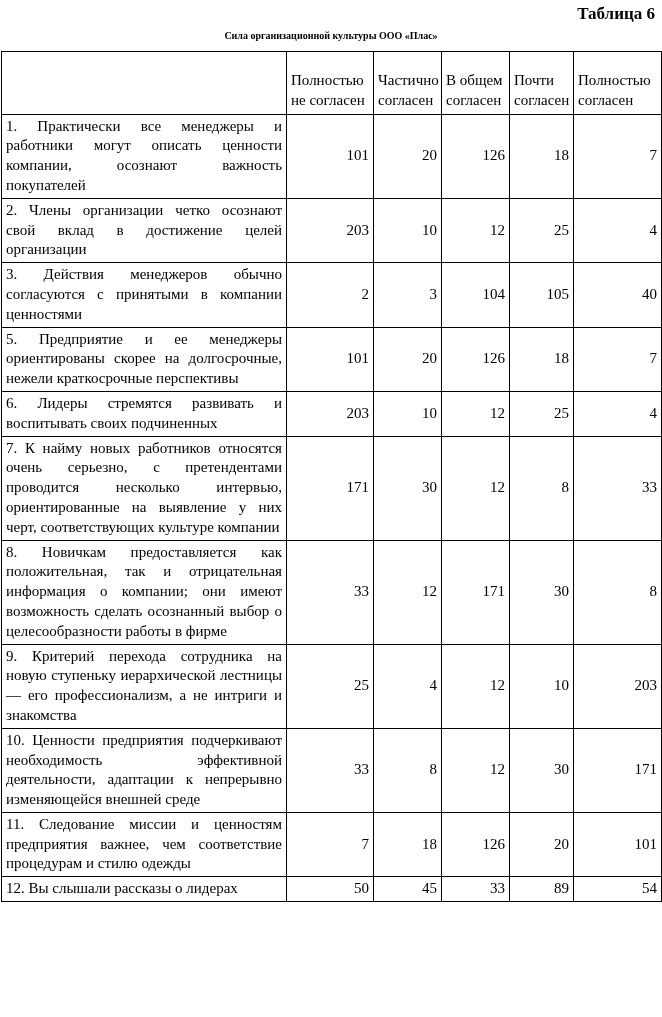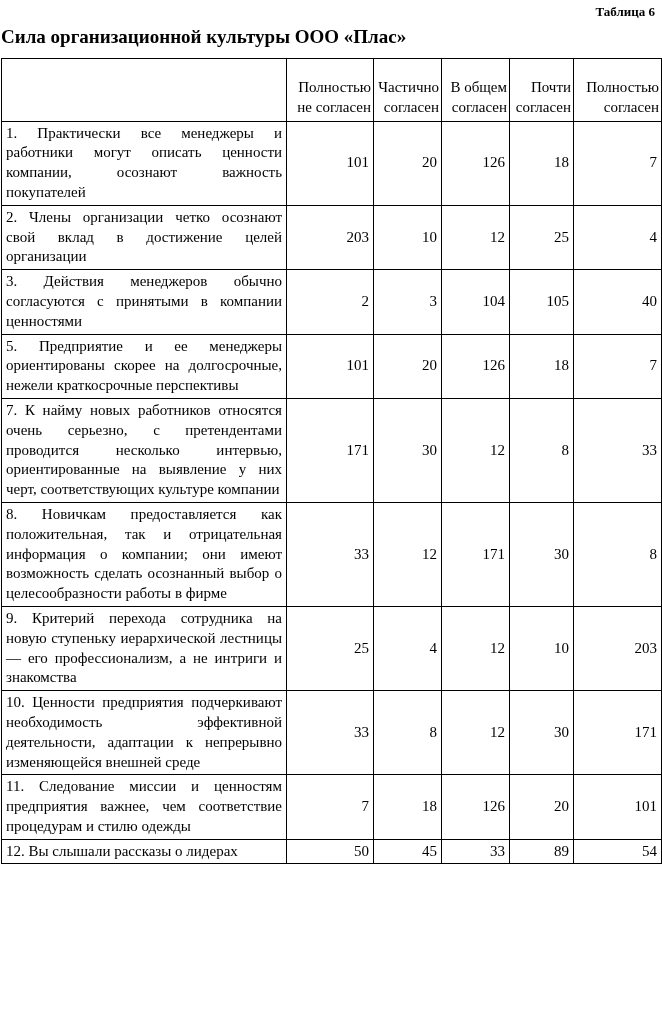--- a/index.html
+++ b/index.html
@@ -11,44 +11,45 @@
   }
   .page {
     width: 662px;
     box-sizing: border-box;
     padding: 2px 1px 0 1px;
     background: #ffffff;
   }
   .table-label {
     text-align: right;
     font-weight: bold;
-    font-size: 13px;
+    font-size: 17px;
     padding: 2px 6px 0 0;
   }
   .doc-title {
+    text-align: center;
     font-weight: bold;
-    font-size: 19px;
+    font-size: 10px;
     margin: 6px 0 10px 0;
   }
   table.survey {
     width: 660px;
     border-collapse: collapse;
     table-layout: fixed;
     font-size: 15px;
   }
   table.survey th,
   table.survey td {
     border: 1px solid #000000;
     padding: 2px 4px;
     line-height: 1.32;
     box-sizing: border-box;
   }
   table.survey th {
     font-weight: normal;
-    text-align: right;
+    text-align: left;
     vertical-align: middle;
     padding: 19px 2px 3px 4px;
   }
   td.statement {
     text-align: justify;
     vertical-align: top;
     padding: 2px 3px 3px 3px;
     margin-left: 36px;
   }
   td.value {
@@ -116,20 +117,28 @@
 
   <tr>
     <td class="statement">5.  Предприятие  и  ее  менеджеры ориентированы  скорее  на долгосрочные,  нежели  краткосрочные перспективы</td>
     <td class="value">101</td>
     <td class="value">20</td>
     <td class="value">126</td>
     <td class="value">18</td>
     <td class="value">7</td>
   </tr>
 
+  <tr>
+    <td class="statement">6.  Лидеры  стремятся  развивать  и воспитывать своих подчиненных</td>
+    <td class="value">203</td>
+    <td class="value">10</td>
+    <td class="value">12</td>
+    <td class="value">25</td>
+    <td class="value">4</td>
+  </tr>
 
   <tr>
     <td class="statement">7.  К  найму  новых  работников относятся  очень  серьезно,  с претендентами  проводится  несколько интервью,  ориентированные  на выявление  у  них  черт, соответствующих культуре компании</td>
     <td class="value">171</td>
     <td class="value">30</td>
     <td class="value">12</td>
     <td class="value">8</td>
     <td class="value">33</td>
   </tr>
 

